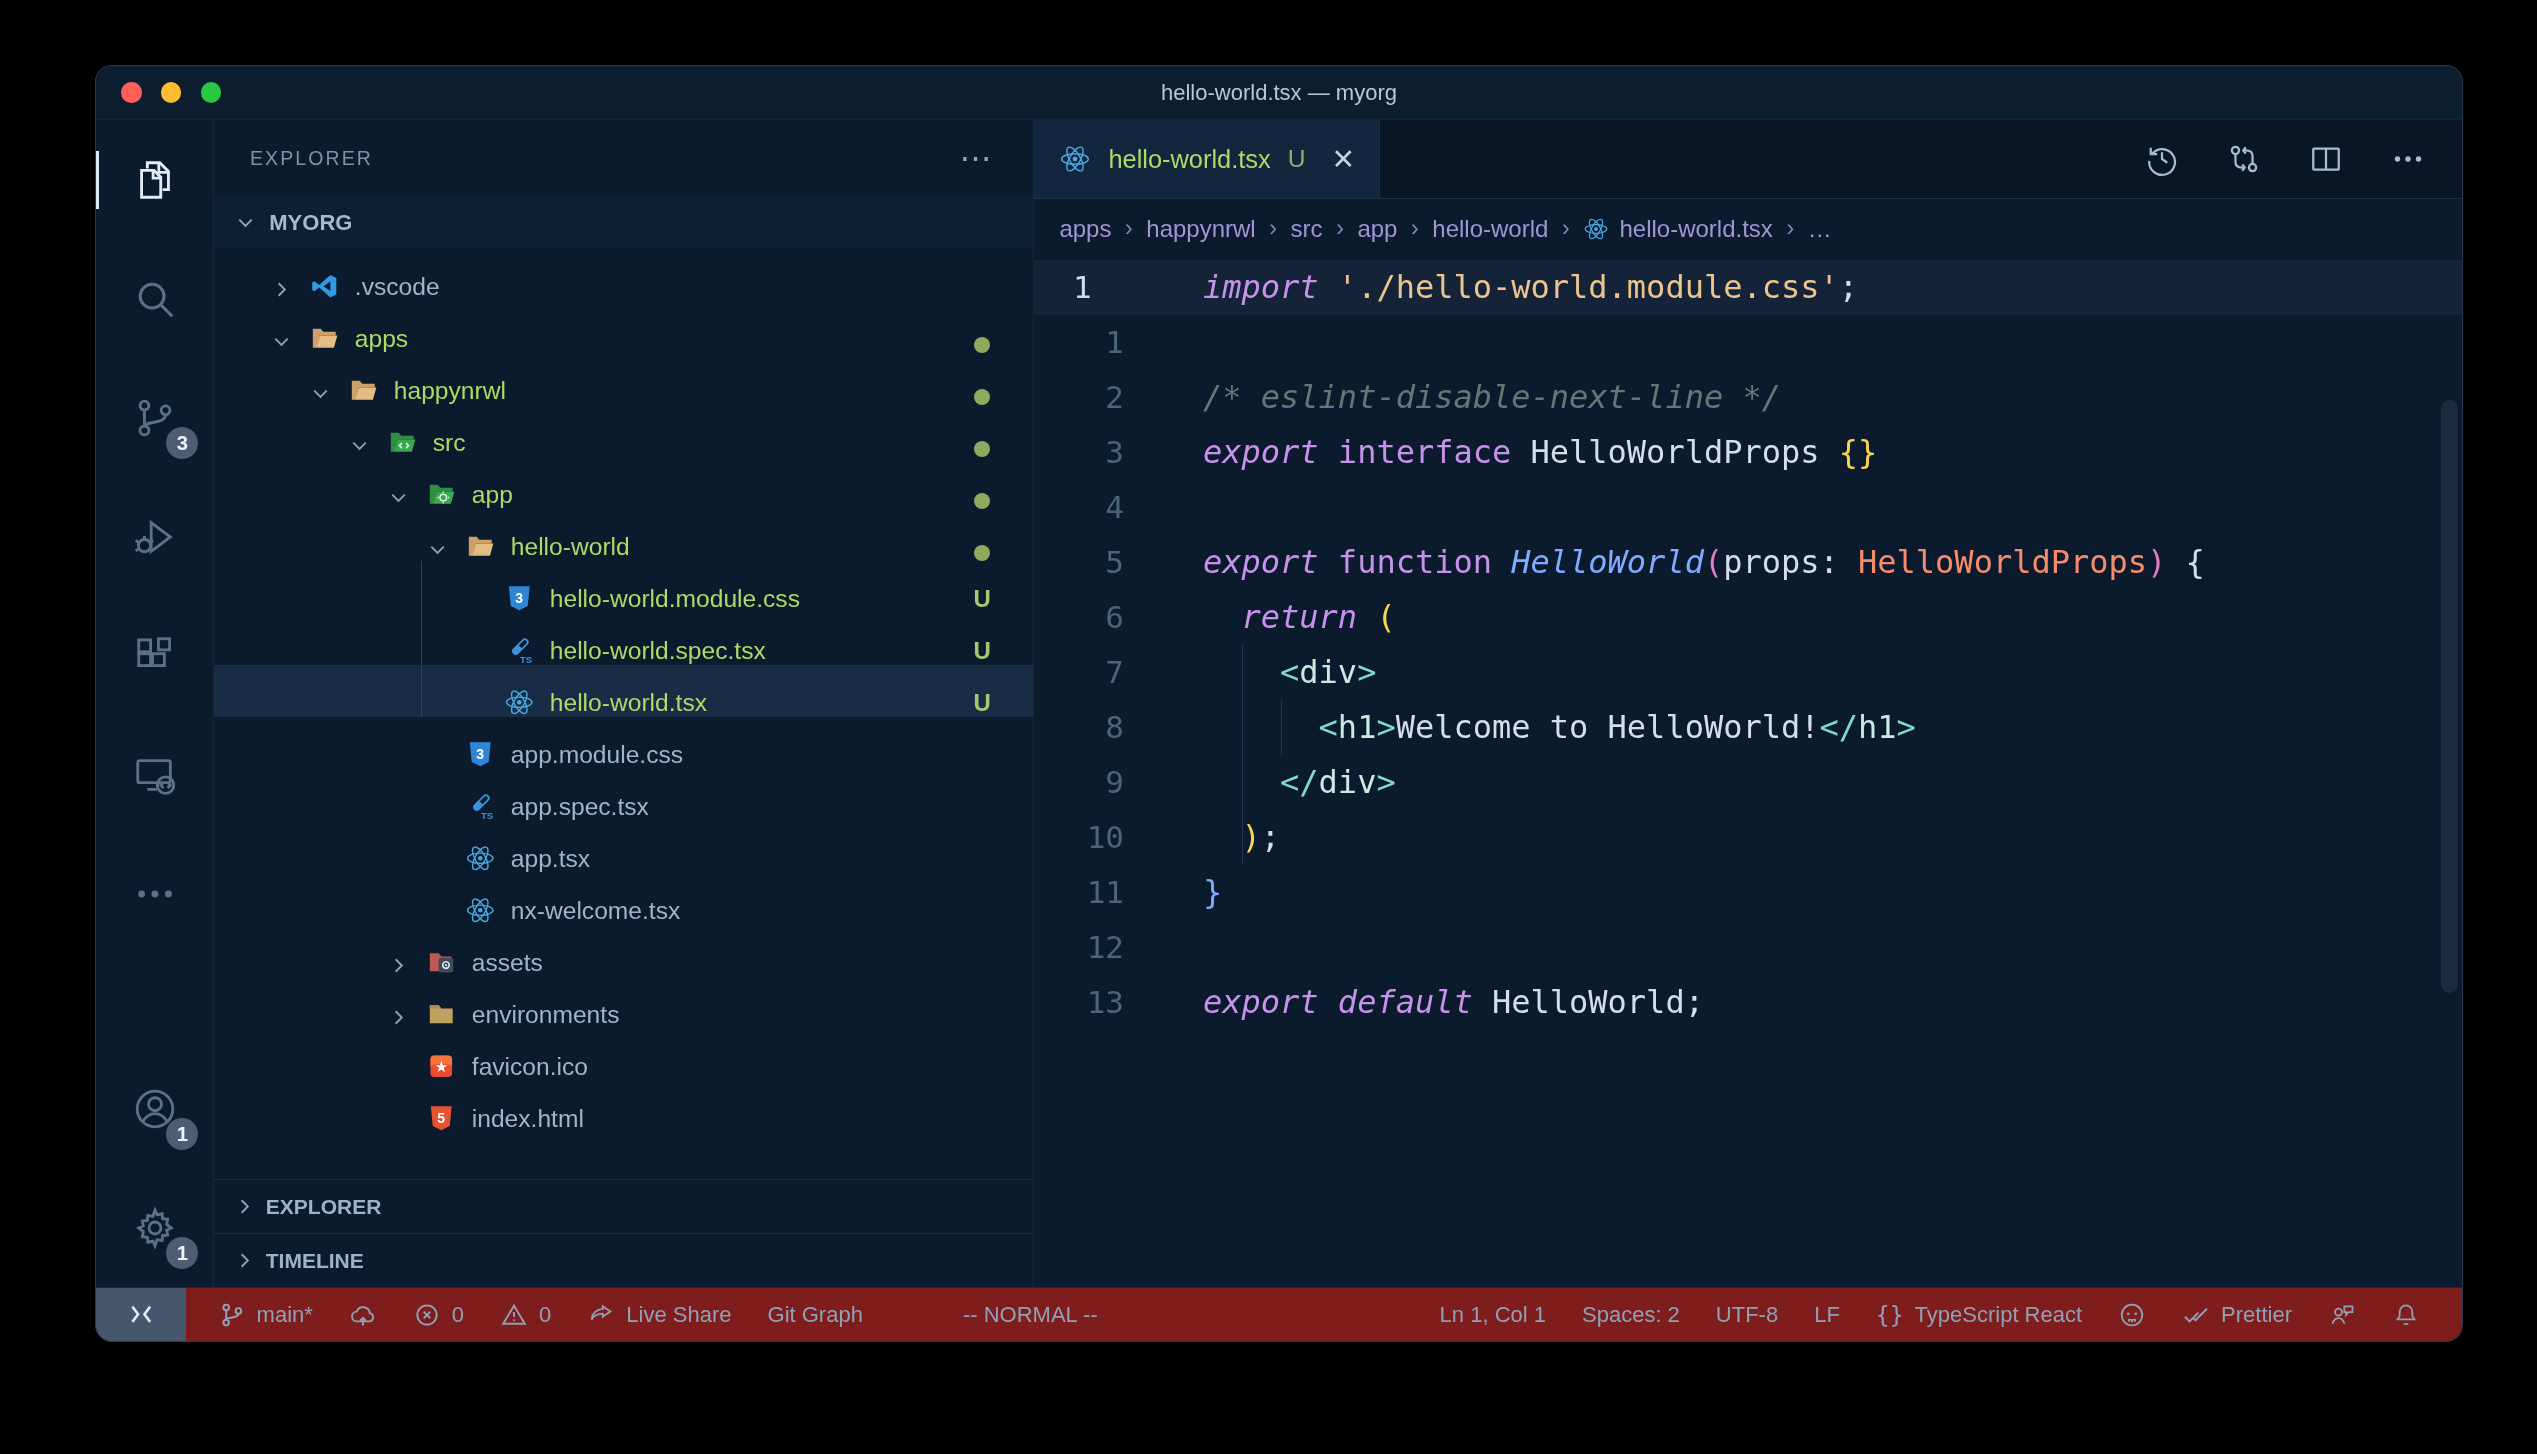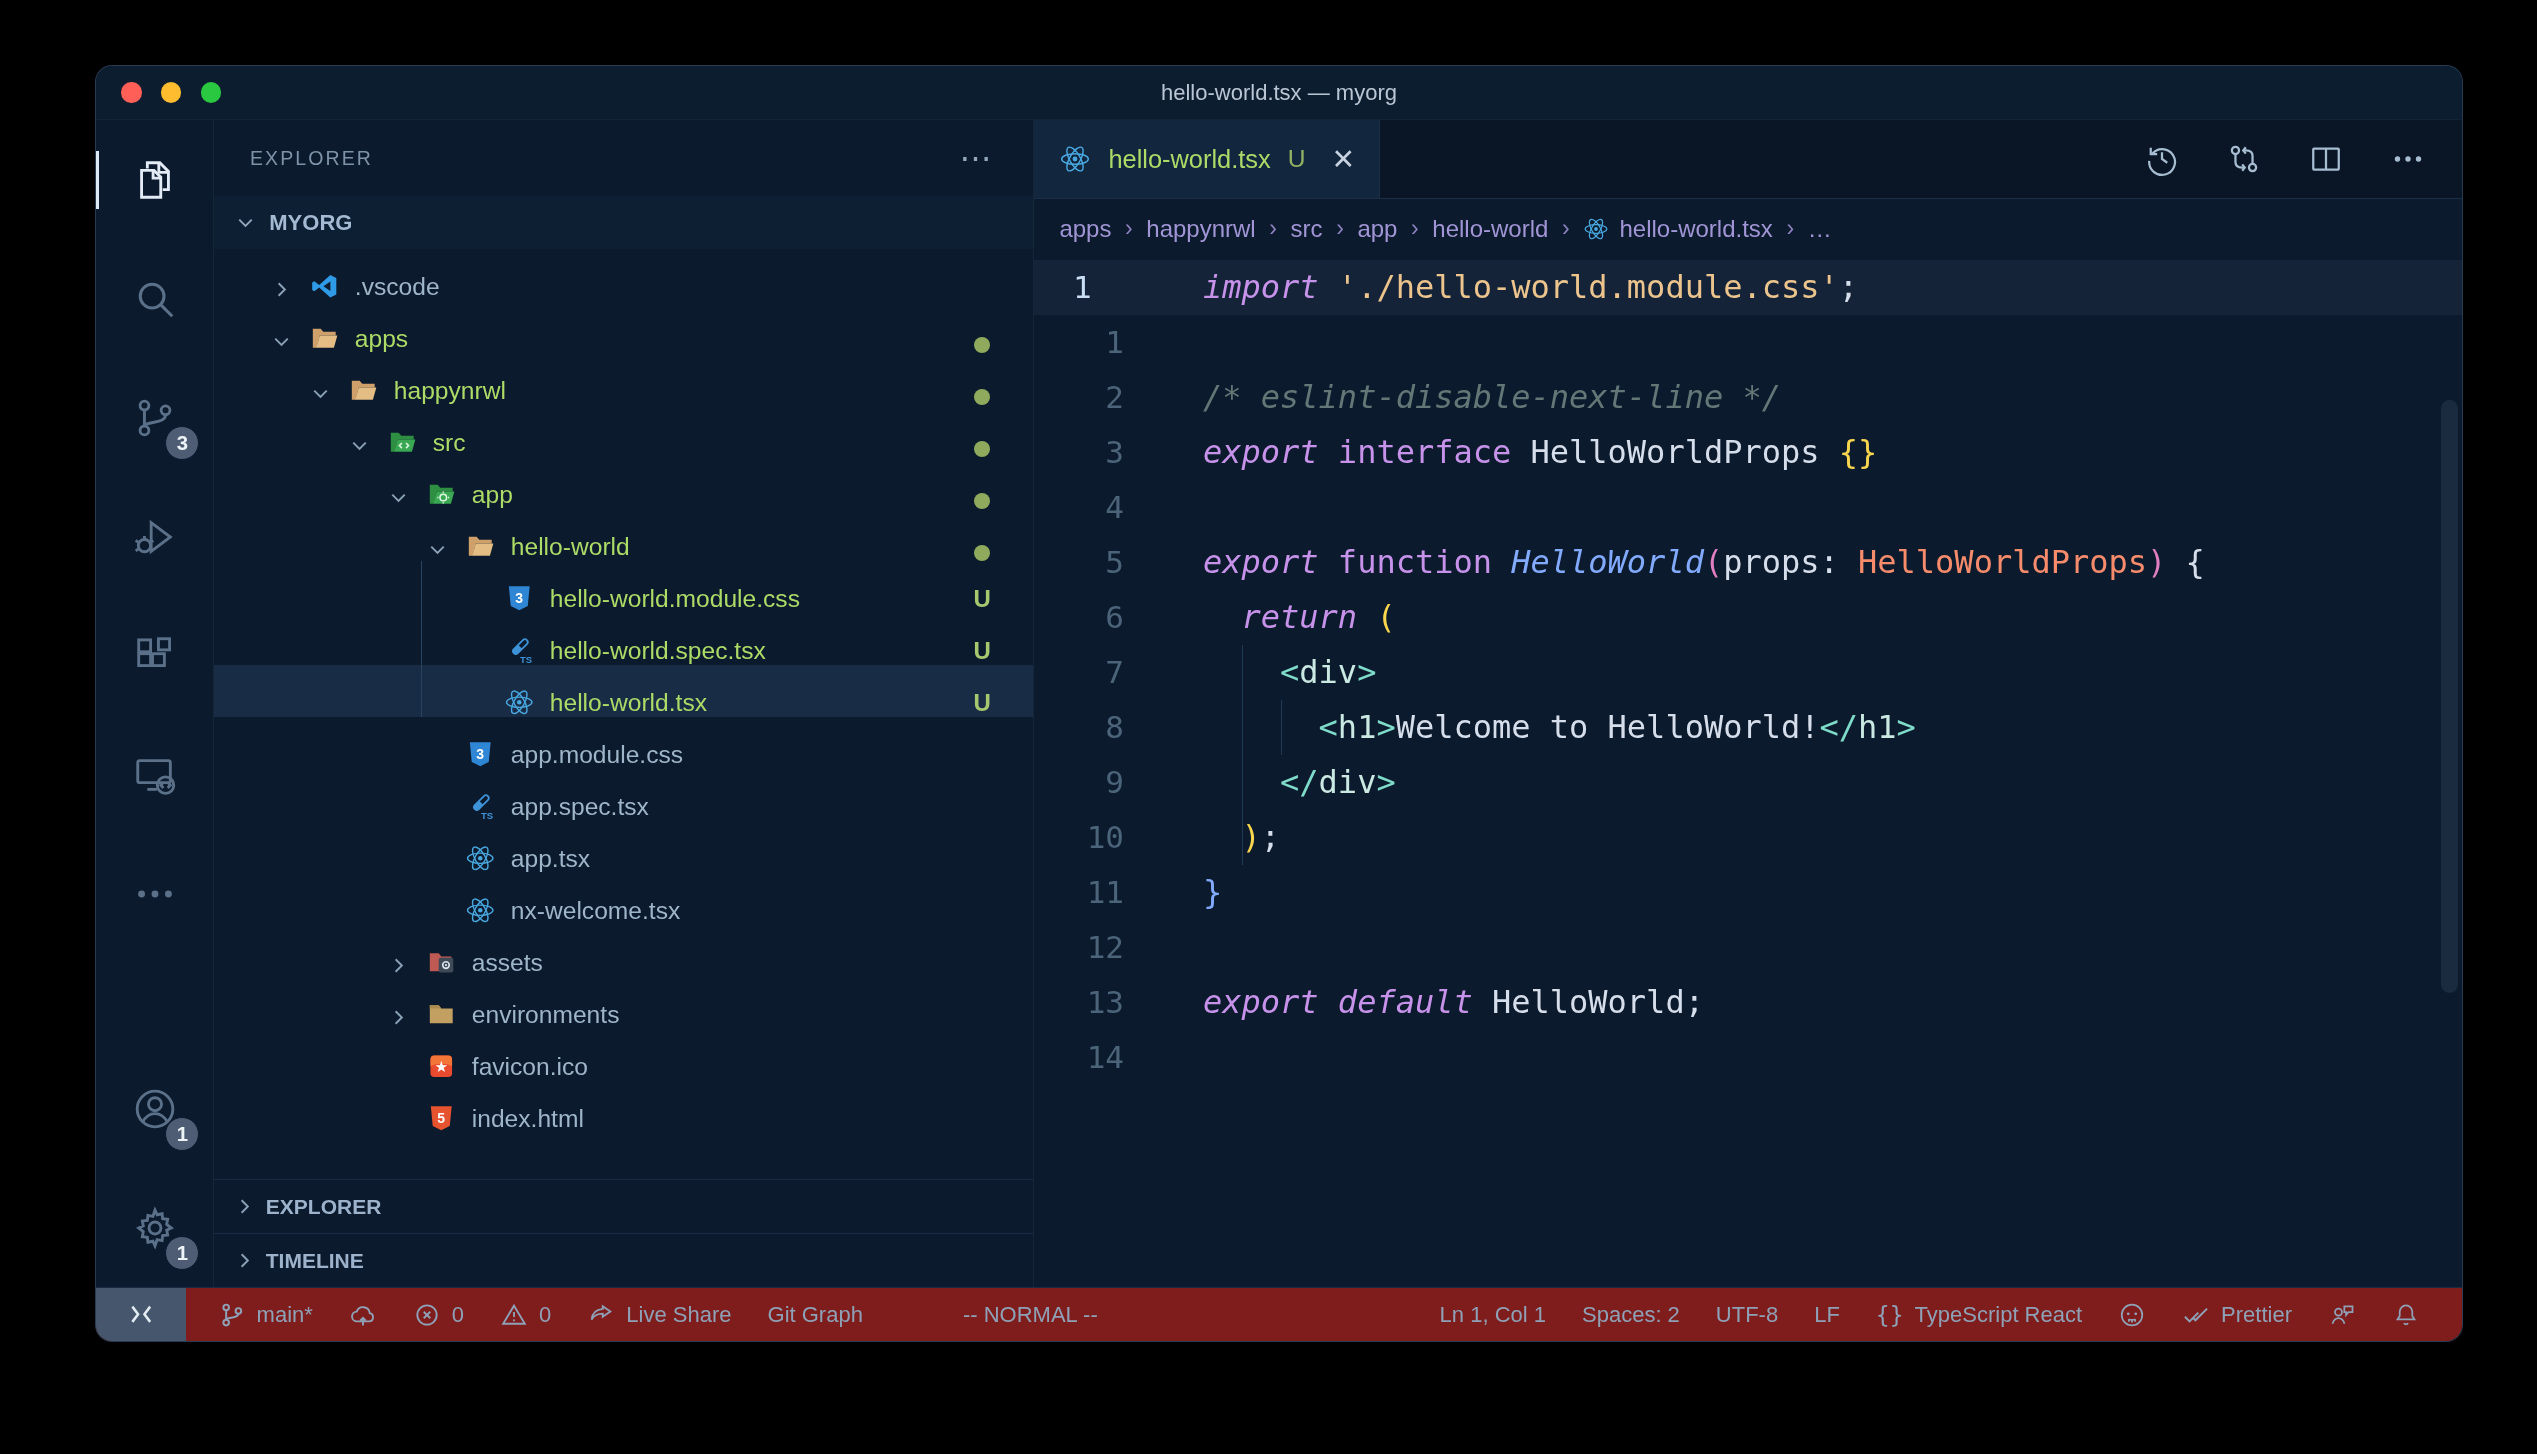--- a/index.html
+++ b/index.html
@@ -574,21 +574,20 @@
             <div class="cline"><span class="lnum">4</span><span class="ltext"></span></div>
             <div class="cline"><span class="lnum">5</span><span class="ltext"><span class="tok-ki">export</span><span class="tok-p"> </span><span class="tok-k">function</span><span class="tok-p"> </span><span class="tok-fn">HelloWorld</span><span class="tok-pk">(</span><span class="tok-p">props</span><span class="tok-p">: </span><span class="tok-ty">HelloWorldProps</span><span class="tok-pk">)</span><span class="tok-p"> {</span></span></div>
             <div class="cline"><span class="lnum">6</span><span class="ltext"><span class="tok-p">  </span><span class="tok-ki">return</span><span class="tok-p"> </span><span class="tok-g">(</span></span></div>
             <div class="cline"><span class="lnum">7</span><span class="cguide" style="left: 208px;"></span><span class="ltext"><span class="tok-p">    </span><span class="tok-tl">&lt;</span><span class="tok-tg">div</span><span class="tok-tl">&gt;</span></span></div>
             <div class="cline"><span class="lnum">8</span><span class="cguide" style="left: 208px;"></span><span class="cguide" style="left: 247px;"></span><span class="ltext"><span class="tok-p">      </span><span class="tok-tl">&lt;</span><span class="tok-tg">h1</span><span class="tok-tl">&gt;</span><span class="tok-p">Welcome to HelloWorld!</span><span class="tok-tl">&lt;/</span><span class="tok-tg">h1</span><span class="tok-tl">&gt;</span></span></div>
             <div class="cline"><span class="lnum">9</span><span class="cguide" style="left: 208px;"></span><span class="ltext"><span class="tok-p">    </span><span class="tok-tl">&lt;/</span><span class="tok-tg">div</span><span class="tok-tl">&gt;</span></span></div>
             <div class="cline"><span class="lnum">10</span><span class="cguide" style="left: 208px;"></span><span class="ltext"><span class="tok-p">  </span><span class="tok-g">)</span><span class="tok-p">;</span></span></div>
             <div class="cline"><span class="lnum">11</span><span class="ltext"><span class="tok-bl">}</span></span></div>
             <div class="cline"><span class="lnum">12</span><span class="ltext"></span></div>
             <div class="cline"><span class="lnum">13</span><span class="ltext"><span class="tok-ki">export</span><span class="tok-p"> </span><span class="tok-ki">default</span><span class="tok-p"> </span><span class="tok-p">HelloWorld;</span></span></div>
-            <div class="cline"><span class="lnum">14</span><span class="ltext"></span></div>
           </div>
       </div>
     </div>
 
     <div class="statusbar">
       <div class="sb-remote" id="remote-ind">
           <svg viewBox="0 0 24 24" fill="none" stroke="currentColor" stroke-width="2">
             <path d="M5 6l4.5 6L5 18"></path>
             <path d="M19 6l-4.5 6L19 18"></path>
           </svg>

